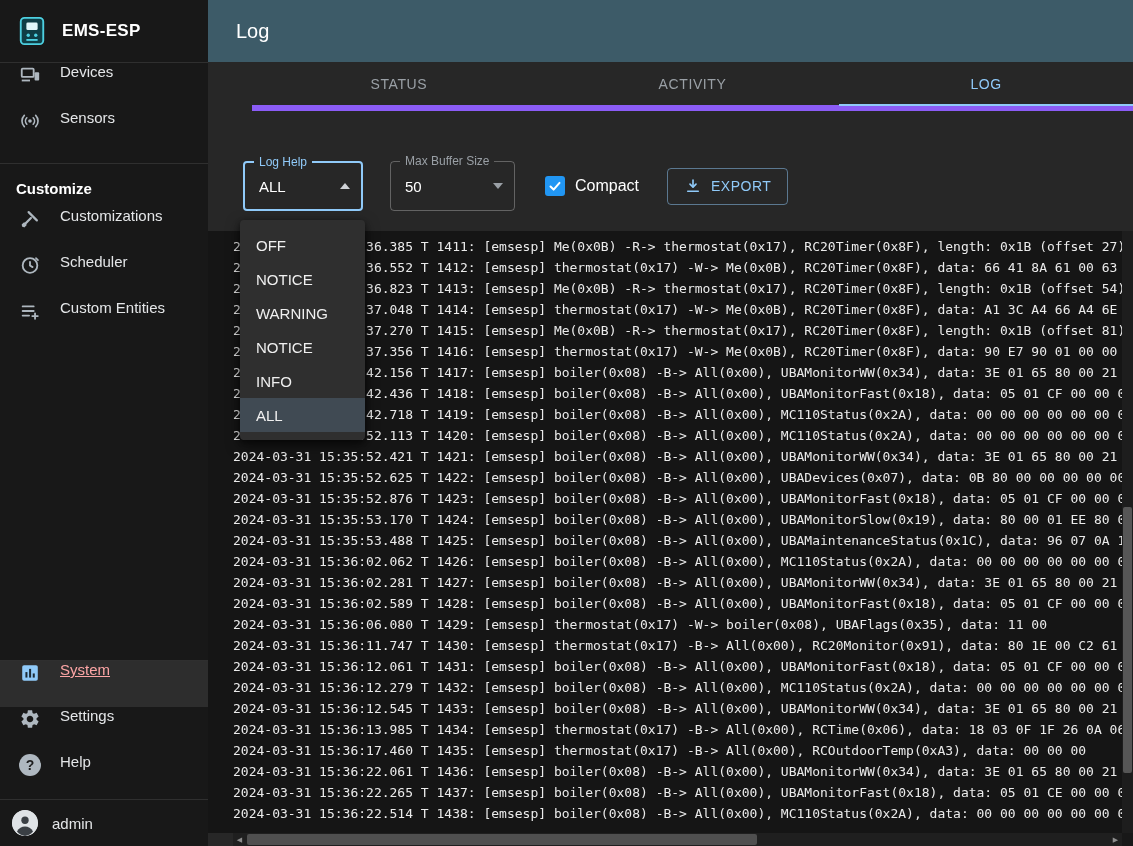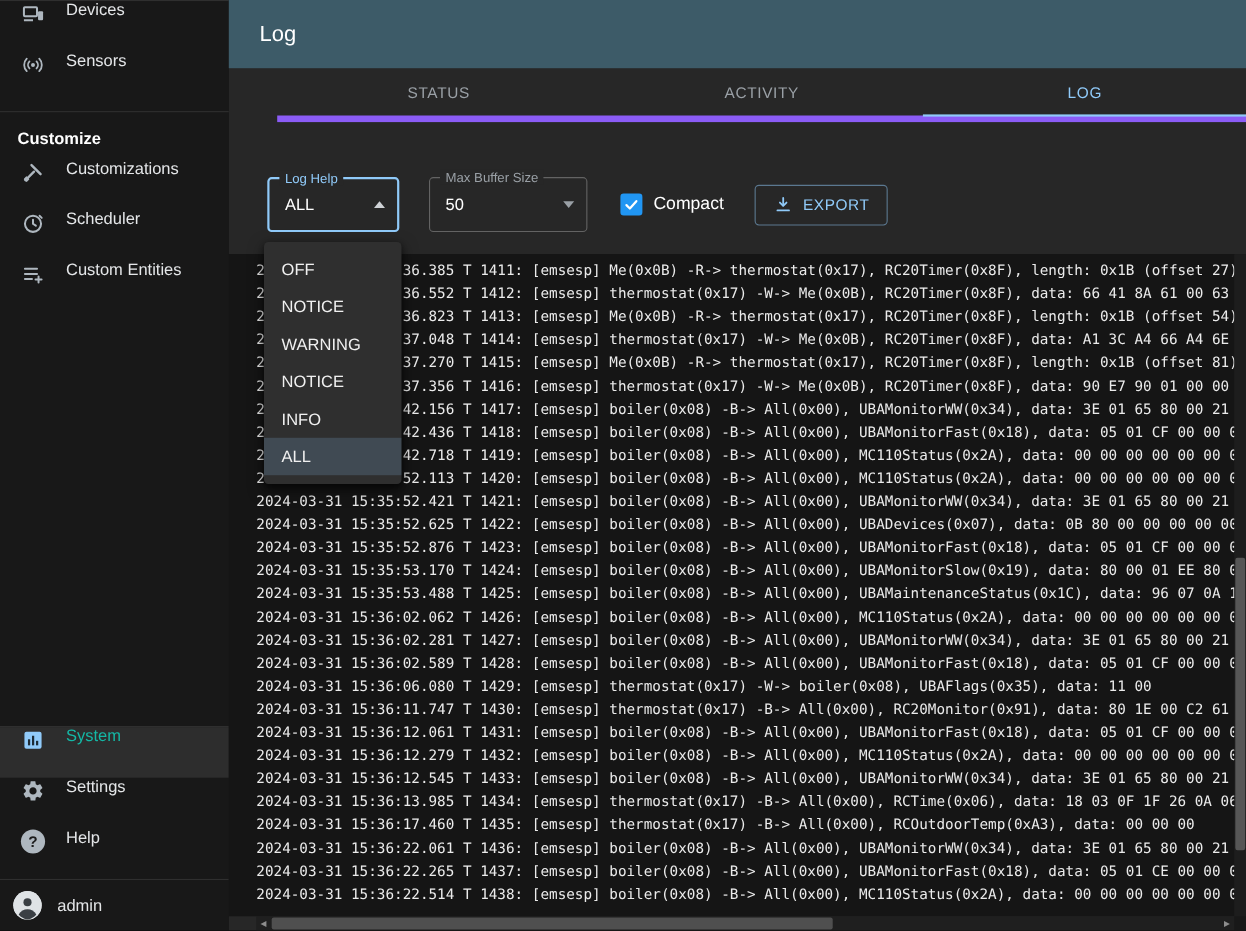--- a/index.html
+++ b/index.html
@@ -18,42 +18,42 @@
   
   .sidebar { width:208px; background:var(--sidebar-bg); display:flex; flex-direction:column; flex-shrink:0; }
   .sidebar-header { height:62px; display:flex; align-items:center; padding:0 16px; gap:14px; }
   .logo { width:32px; height:32px; display:flex; align-items:center; justify-content:center; }
   .app-title { color:#ffffff; font-size:17px; font-weight:700; letter-spacing:.3px; }
   .divider { height:1px; background:#2f2f2f; }
   .nav-item { height:46px; display:flex; align-items:flex-start; padding:0 18px; gap:18px; cursor:pointer; }
   .nav-item .nav-icon { width:24px; height:24px; display:flex; align-items:center; justify-content:center; flex-shrink:0; }
   .nav-item .nav-label { color:#e4e6e8; font-size:15px; }
   .nav-item.active { background:#2d2d2d; }
-  .nav-item.active .nav-label { color:#14b8a6; }
+  .nav-item.active .nav-label { color:#fca5a5;text-decoration:underline; }
   .section-header { padding:16px 16px 10px 16px; color:#ffffff; font-size:15px; font-weight:700; }
   .sidebar-spacer { flex:1; }
   .user-row { height:46px; display:flex; align-items:center; padding:0 12px; gap:14px; }
   .avatar { width:26px; height:26px; border-radius:50%; overflow:hidden; background:#dfe3e6; flex-shrink:0; }
   .user-label { color:#e4e6e8; font-size:15px; }
   .help-circle { width:22px; height:22px; border-radius:50%; background:#aeb7bf; color:#1c1c1c; font-size:14px; font-weight:700; display:flex; align-items:center; justify-content:center; }
 
   
   .main { flex:1; display:flex; flex-direction:column; background:var(--main-bg); position:relative; min-width:0; }
   .appbar { height:62px; background:var(--appbar); display:flex; align-items:center; padding-left:28px; flex-shrink:0; }
   .appbar-title { color:#ffffff; font-size:20px; font-weight:400; }
 
   .tabs { height:49px; display:flex; border-bottom:6px solid #8b5cf6; flex-shrink:0;margin-left:44px; }
   .tab { flex:1; display:flex; align-items:center; justify-content:center; color:#9aa0a6; font-size:14px; font-weight:500; letter-spacing:.6px; position:relative; cursor:pointer; }
   .tab.active { color:var(--accent); }
   .tab.active::after { content:""; position:absolute; left:0; right:0; bottom:-1px; height:2px; background:var(--accent); }
 
   .controls { height:120px; display:flex; align-items:center; padding:30px 0 0 35px; flex-shrink:0; }
   .select { position:relative; width:120px; height:50px; border:1px solid rgba(255,255,255,.28); border-radius:4px; display:flex; align-items:center; padding:0 30px 0 14px; margin-right:27px; cursor:pointer; }
   .select.focused { border:2px solid var(--accent); }
-  .select.wide { width:144px; margin-right:30px; }
+  .select.wide { width:125px; margin-right:30px; }
   .select-label { position:absolute; top:-8px; left:9px; font-size:12px; background:var(--main-bg); padding:0 5px; color:#9aa0a6; white-space:nowrap; }
   .select.focused .select-label { color:var(--accent); }
   .select-value { color:#ffffff; font-size:15px; }
   .caret { position:absolute; right:11px; top:50%; width:0; height:0; border-left:5px solid transparent; border-right:5px solid transparent; }
   .caret.up { margin-top:-3px; border-bottom:6px solid #cfd2d6; }
   .caret.down { margin-top:-3px; border-top:6px solid #9aa0a6; }
 
   .compact-ctl { display:flex; align-items:center; gap:10px; margin-right:28px; cursor:pointer; }
   .checkbox { width:20px; height:20px; border-radius:3px; border:2px solid #9aa0a6; display:flex; align-items:center; justify-content:center; }
   .checkbox.checked { background:var(--checkbox); border-color:var(--checkbox); }
@@ -80,20 +80,32 @@
   .hscroll-arrow.right { right:11px; }
   .hscroll-thumb { position:absolute; top:1px; left:14px; width:510px; height:11px; background:#4f4f4f; border-radius:2px; }
   .hscroll-corner { position:absolute; right:0; top:0; width:11px; height:13px; background:#181818; }
 </style>
 </head>
 <body>
 
 <div class="app">
 
   <aside class="sidebar">
+    <div class="sidebar-header">
+      <span class="logo">
+        <svg width="30" height="30" viewBox="0 0 32 32">
+          <rect x="4" y="2" width="24" height="28" rx="4" fill="#0e3e46" stroke="#4dd0e1" stroke-width="2"></rect>
+          <rect x="10" y="7" width="12" height="8" rx="1.5" fill="#e0f7fa"></rect>
+          <circle cx="12" cy="20.5" r="1.8" fill="#4dd0e1"></circle>
+          <circle cx="20" cy="20.5" r="1.8" fill="#4dd0e1"></circle>
+          <path d="M10 25.5h12" stroke="#4dd0e1" stroke-width="2"></path>
+        </svg>
+      </span>
+      <span class="app-title">EMS-ESP</span>
+    </div>
     <div class="divider"></div>
 
     <div class="nav-item">
       <span class="nav-icon">
         <svg width="22" height="22" viewBox="0 0 24 24" fill="none" stroke="#aeb7bf" stroke-width="2">
           <rect x="3" y="5" width="13" height="9" rx="1"></rect>
           <path d="M3 18h9"></path>
           <rect x="17" y="9" width="5" height="9" rx="1" fill="#aeb7bf" stroke="none"></rect>
         </svg>
       </span>

